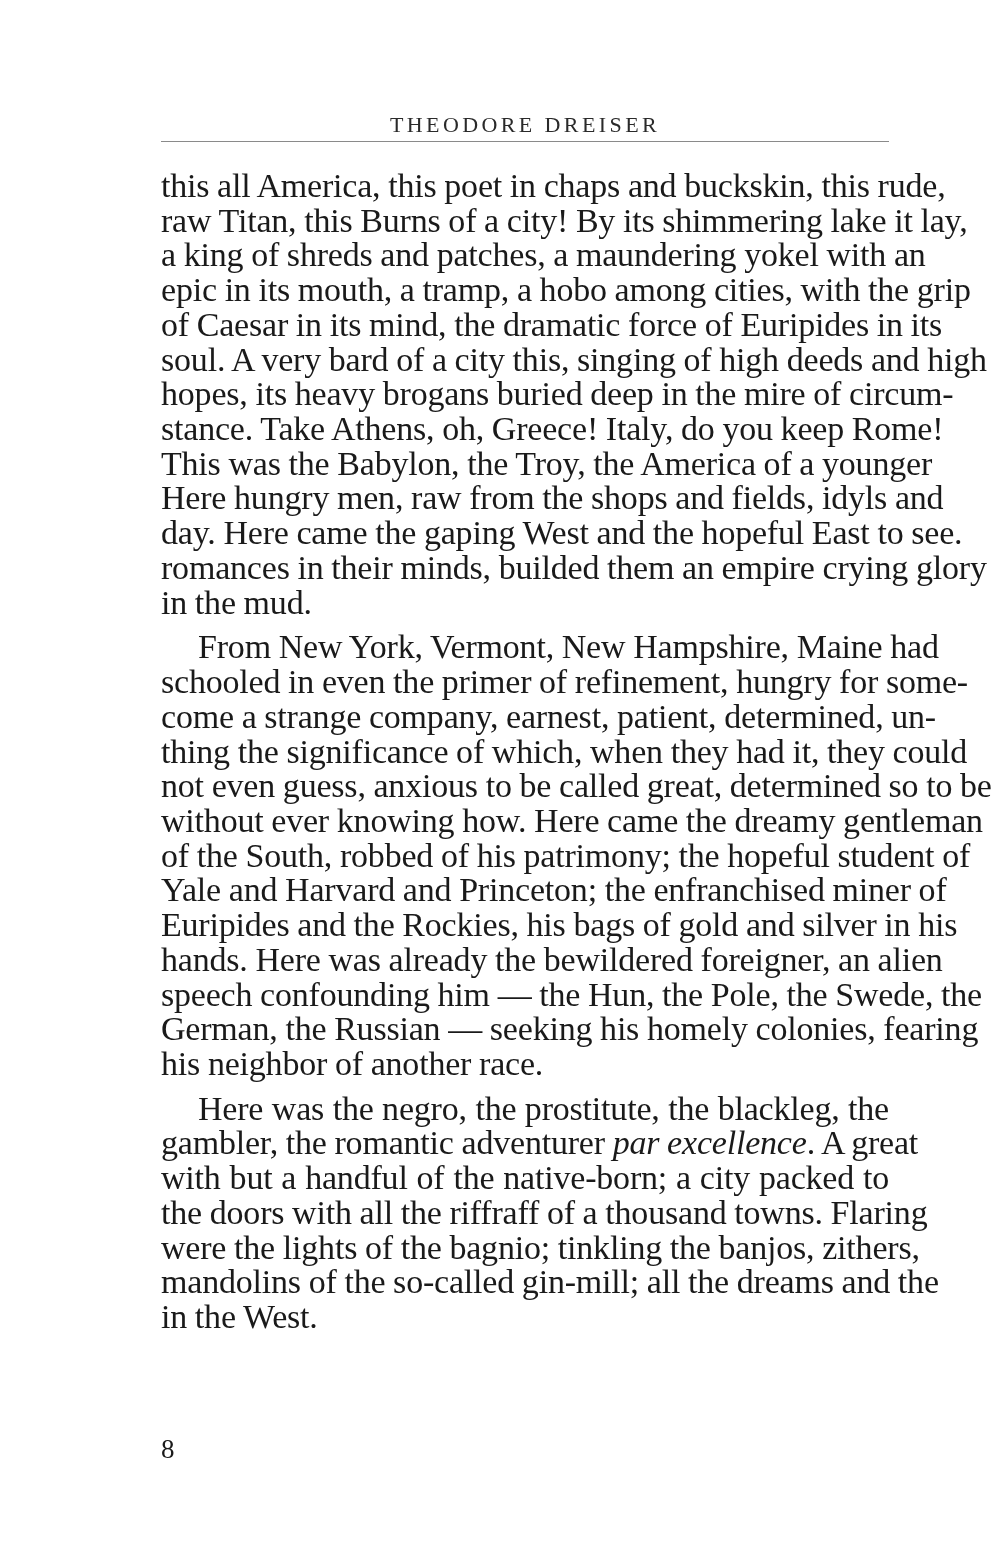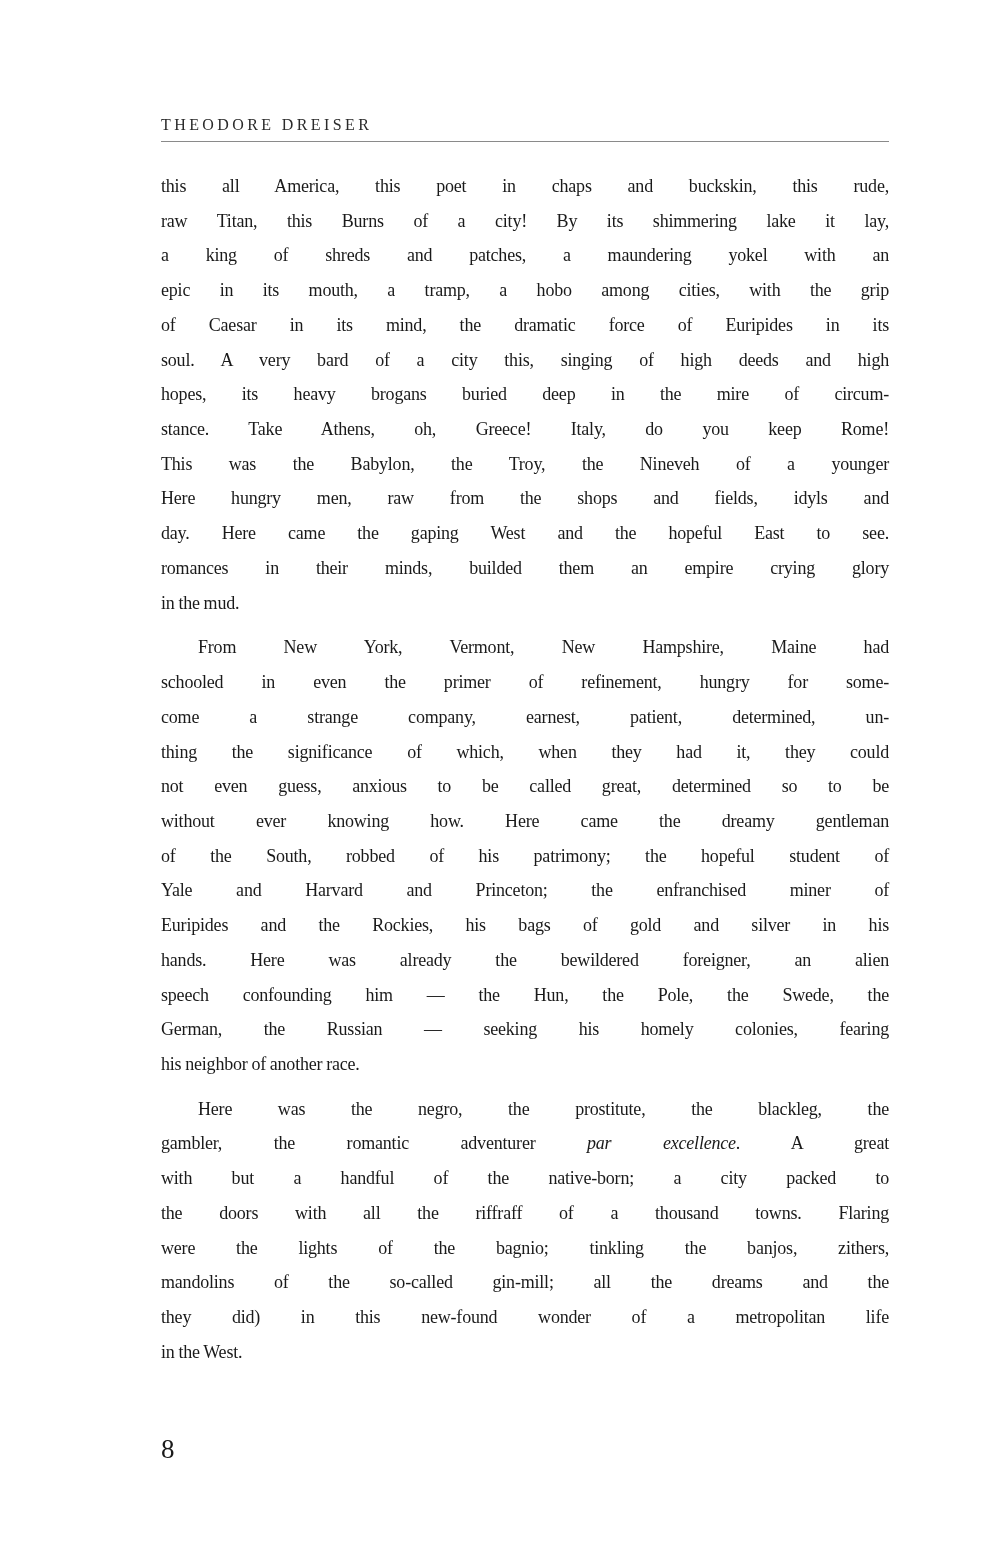--- a/index.html
+++ b/index.html
@@ -19,40 +19,40 @@
     position: absolute;
     left: 161px;
     top: 0;
     width: 728px;
   }
   .running-head {
     position: absolute;
     top: 114px;
     left: 0;
     width: 728px;
-    text-align: left;
-    font-size: 16px;
+    text-align: center;
+    font-size: 22px;
     letter-spacing: 3.4px;
     color: #2a2a2a;
     line-height: 22px;
   }
   .head-rule {
     position: absolute;
     top: 141px;
     left: 0;
     width: 728px;
     height: 0;
     border-top: 1.5px solid #8a8a8a;
   }
   .body-text {
     position: absolute;
     top: 169px;
     left: 0;
     width: 728px;
-    font-size: 18px;
+    font-size: 34px;
     line-height: 34.72px;
     text-align: justify;
     letter-spacing: -0.2px;
     word-spacing: -0.5px;
     font-family: Liberation Serif, serif;
   }
   .line {
     display: block;
     white-space: nowrap;
     text-align: justify;
@@ -90,21 +90,21 @@
 
     <div>
       <span class="line">this all America, this poet in chaps and buckskin, this rude,</span>
       <span class="line">raw Titan, this Burns of a city! By its shimmering lake it lay,</span>
       <span class="line">a king of shreds and patches, a maundering yokel with an</span>
       <span class="line">epic in its mouth, a tramp, a hobo among cities, with the grip</span>
       <span class="line">of Caesar in its mind, the dramatic force of Euripides in its</span>
       <span class="line">soul. A very bard of a city this, singing of high deeds and high</span>
       <span class="line">hopes, its heavy brogans buried deep in the mire of circum-</span>
       <span class="line">stance. Take Athens, oh, Greece! Italy, do you keep Rome!</span>
-      <span class="line">This was the Babylon, the Troy, the Nineveh of a younger</span>
+      <span class="line">This was the Babylon, the Troy, the America of a younger</span>
       <span class="line">Here hungry men, raw from the shops and fields, idyls and</span>
       <span class="line">day. Here came the gaping West and the hopeful East to see.</span>
       <span class="line">romances in their minds, builded them an empire crying glory</span>
       <span class="line last">in the mud.</span>
     </div>
 
     <div>
       <span class="line indent">From New York, Vermont, New Hampshire, Maine had</span>
       <span class="line">schooled in even the primer of refinement, hungry for some-</span>
       <span class="line">come a strange company, earnest, patient, determined, un-</span>
@@ -120,20 +120,19 @@
       <span class="line last">his neighbor of another race.</span>
     </div>
 
     <div>
       <span class="line indent">Here was the negro, the prostitute, the blackleg, the</span>
       <span class="line"><span>gambler, the romantic adventurer </span><em>par excellence</em><span>. A great</span></span>
       <span class="line">with but a handful of the native-born; a city packed to</span>
       <span class="line">the doors with all the riffraff of a thousand towns. Flaring</span>
       <span class="line">were the lights of the bagnio; tinkling the banjos, zithers,</span>
       <span class="line">mandolins of the so-called gin-mill; all the dreams and the</span>
-      <span class="line">they did) in this new-found wonder of a metropolitan life</span>
       <span class="line last">in the West.</span>
     </div>
 
   </div>
 
   <div class="folio">8</div>
 </div>
 
 </body></html>

